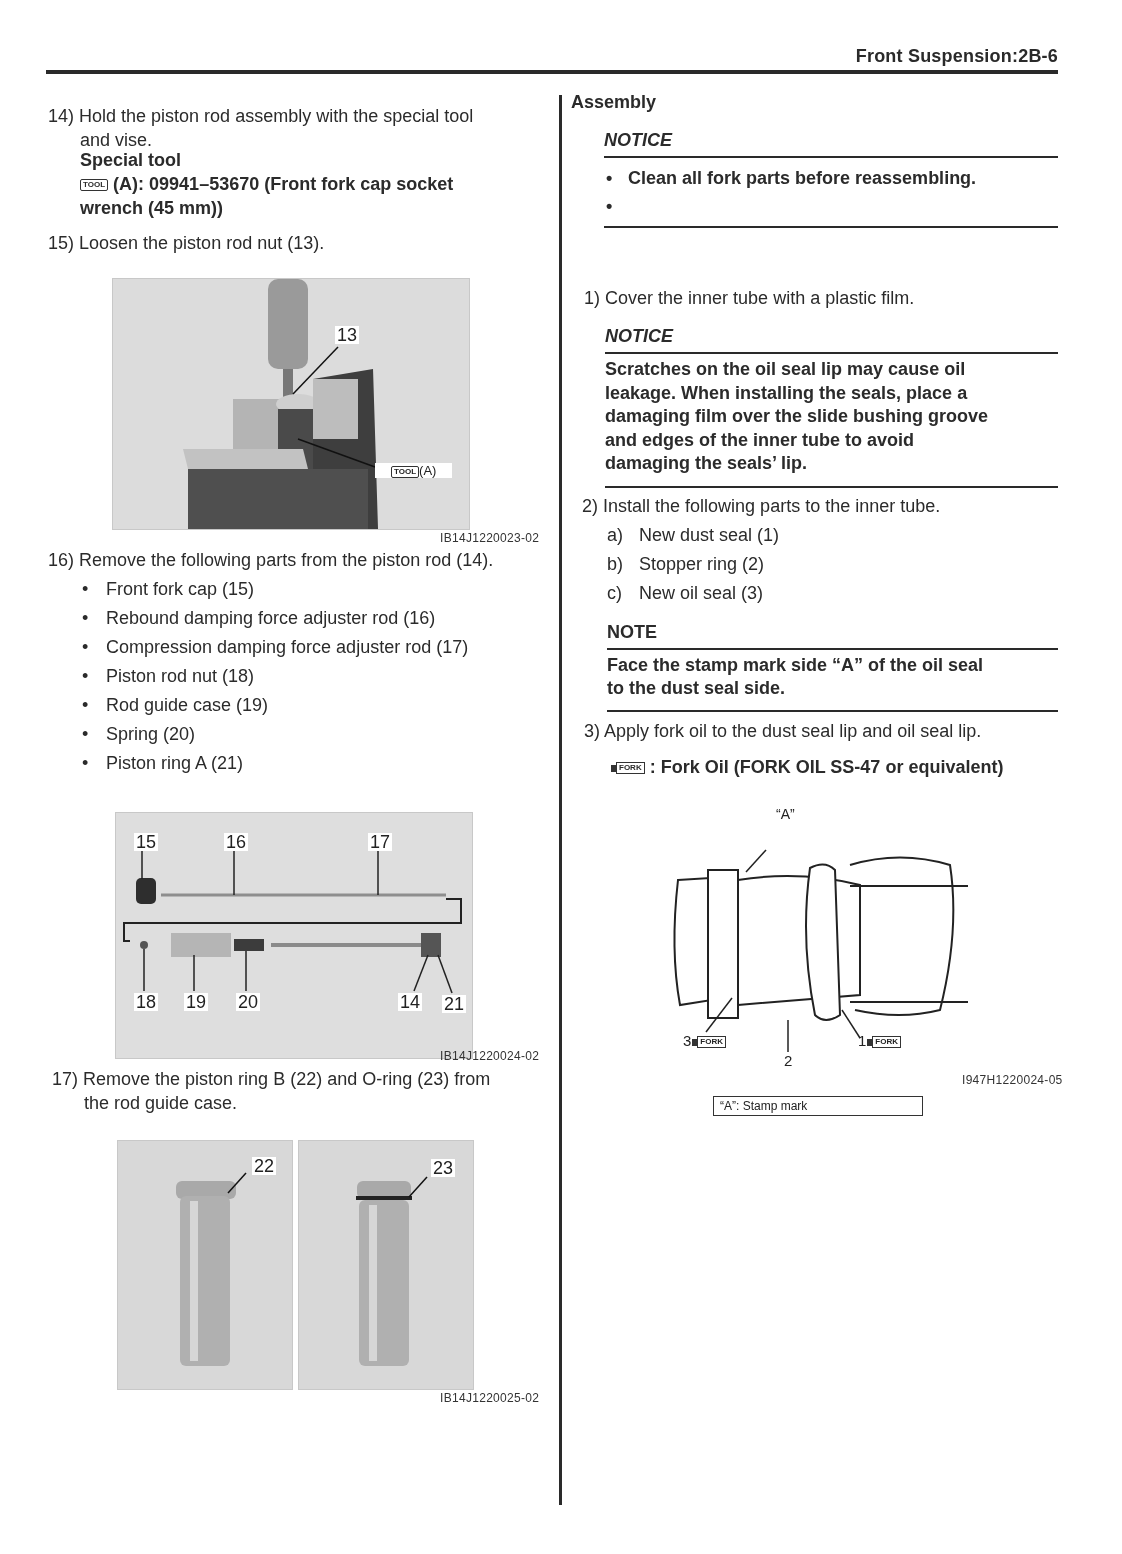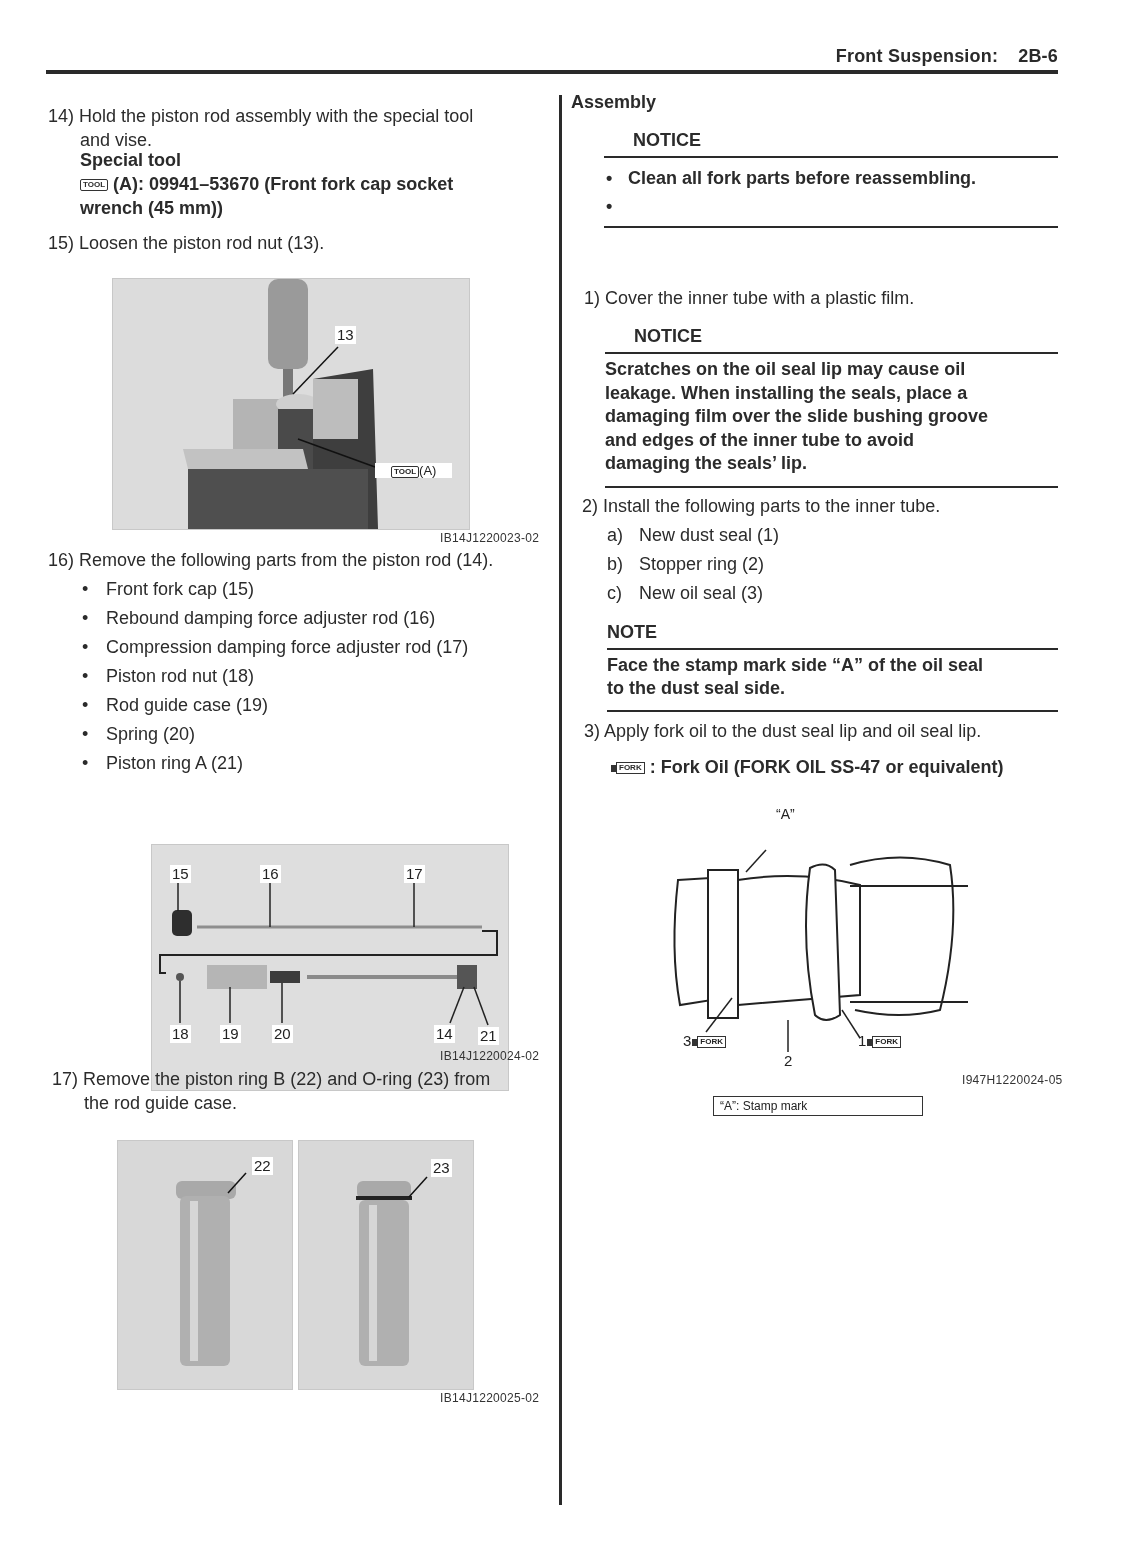--- a/index.html
+++ b/index.html
@@ -1,28 +1,28 @@
 <!DOCTYPE html>
 <html><head>
 <meta charset="utf-8">
 <style>
   html,body{margin:0;padding:0;background:#ffffff;}
   body{width:1122px;height:1554px;position:relative;overflow:hidden;font-family:"Liberation Sans",sans-serif;color:#222;}
   .abs{position:absolute;}
   .hdr{right:64px;top:46px;font-size:18px;font-weight:bold;color:#2a2a2a;letter-spacing:0.2px;}
-  .hdr span+span{margin-left:20px;}
+  .hdr span+span{}
   .hrule{left:46px;top:70px;width:1012px;height:4px;background:#2a2a2a;}
   .vrule{left:559px;top:95px;width:3px;height:1410px;background:#2a2a2a;}
   .t{font-size:18px;line-height:24px;color:#2b2b2b;}
   .b{font-weight:bold;}
-  .i{margin-left:29px;}
+  .i{font-style:italic;}
   .rule{height:2px;background:#2a2a2a;}
   .photo{background:#d9d9d9;border:1px solid #c8c8c8;overflow:hidden;}
   .cap{font-size:12px;color:#333;letter-spacing:0.3px;}
-  .lbl{background:#fff;font-size:15px;padding:0 2px;line-height:18px;color:#222;}
+  .lbl{background:#fff;font-size:18px;padding:0 2px;line-height:18px;color:#222;}
   .icon-tool{display:inline-block;border:1.5px solid #333;font-size:8px;line-height:10px;padding:0 2px;font-weight:bold;vertical-align:middle;border-radius:2px;}
   .icon-fork{display:inline-block;border:1.5px solid #333;font-size:8px;line-height:10px;padding:0 2px;font-weight:bold;vertical-align:middle;position:relative;margin-left:6px;}
   .icon-fork:before{content:"";position:absolute;left:-6px;top:2px;width:5px;height:7px;background:#333;}
   .bullet{display:flex;}
   .bullet .dot{width:24px;flex:none;}
   .legend-box{border:1.5px solid #333;font-size:12px;padding:2px 6px;}
 </style>
 </head>
 <body>
 
@@ -95,21 +95,21 @@
         <span class="dot">•</span>
         <span>Spring (20)</span>
       </div>
     <div class="bullet" style="height:29px;">
         <span class="dot">•</span>
         <span>Piston ring A (21)</span>
       </div>
   </div>
 </div>
 
-<div class="abs photo" style="left:115px;top:844px;width:356px;height:245px;background:#dedede;margin-left:36px;">
+<div class="abs photo" style="left:115px;top:812px;width:356px;height:245px;background:#dedede;">
   <svg width="356" height="245">
     <rect x="20" y="65" width="20" height="26" rx="5" fill="#2e2e2e"></rect>
     <line x1="45" y1="82" x2="330" y2="82" stroke="#8e8e8e" stroke-width="3"></line>
     <polyline points="330,86 345,86 345,110 8,110 8,128 14,128" fill="none" stroke="#222" stroke-width="2"></polyline>
     <circle cx="28" cy="132" r="4" fill="#555"></circle>
     <rect x="55" y="120" width="60" height="24" fill="#b5b5b5"></rect>
     <rect x="118" y="126" width="30" height="12" fill="#3c3c3c"></rect>
     <line x1="155" y1="132" x2="310" y2="132" stroke="#8a8a8a" stroke-width="4"></line>
     <rect x="305" y="120" width="20" height="24" fill="#555"></rect>
     <line x1="26" y1="34" x2="26" y2="66" stroke="#222" stroke-width="1.5"></line>

